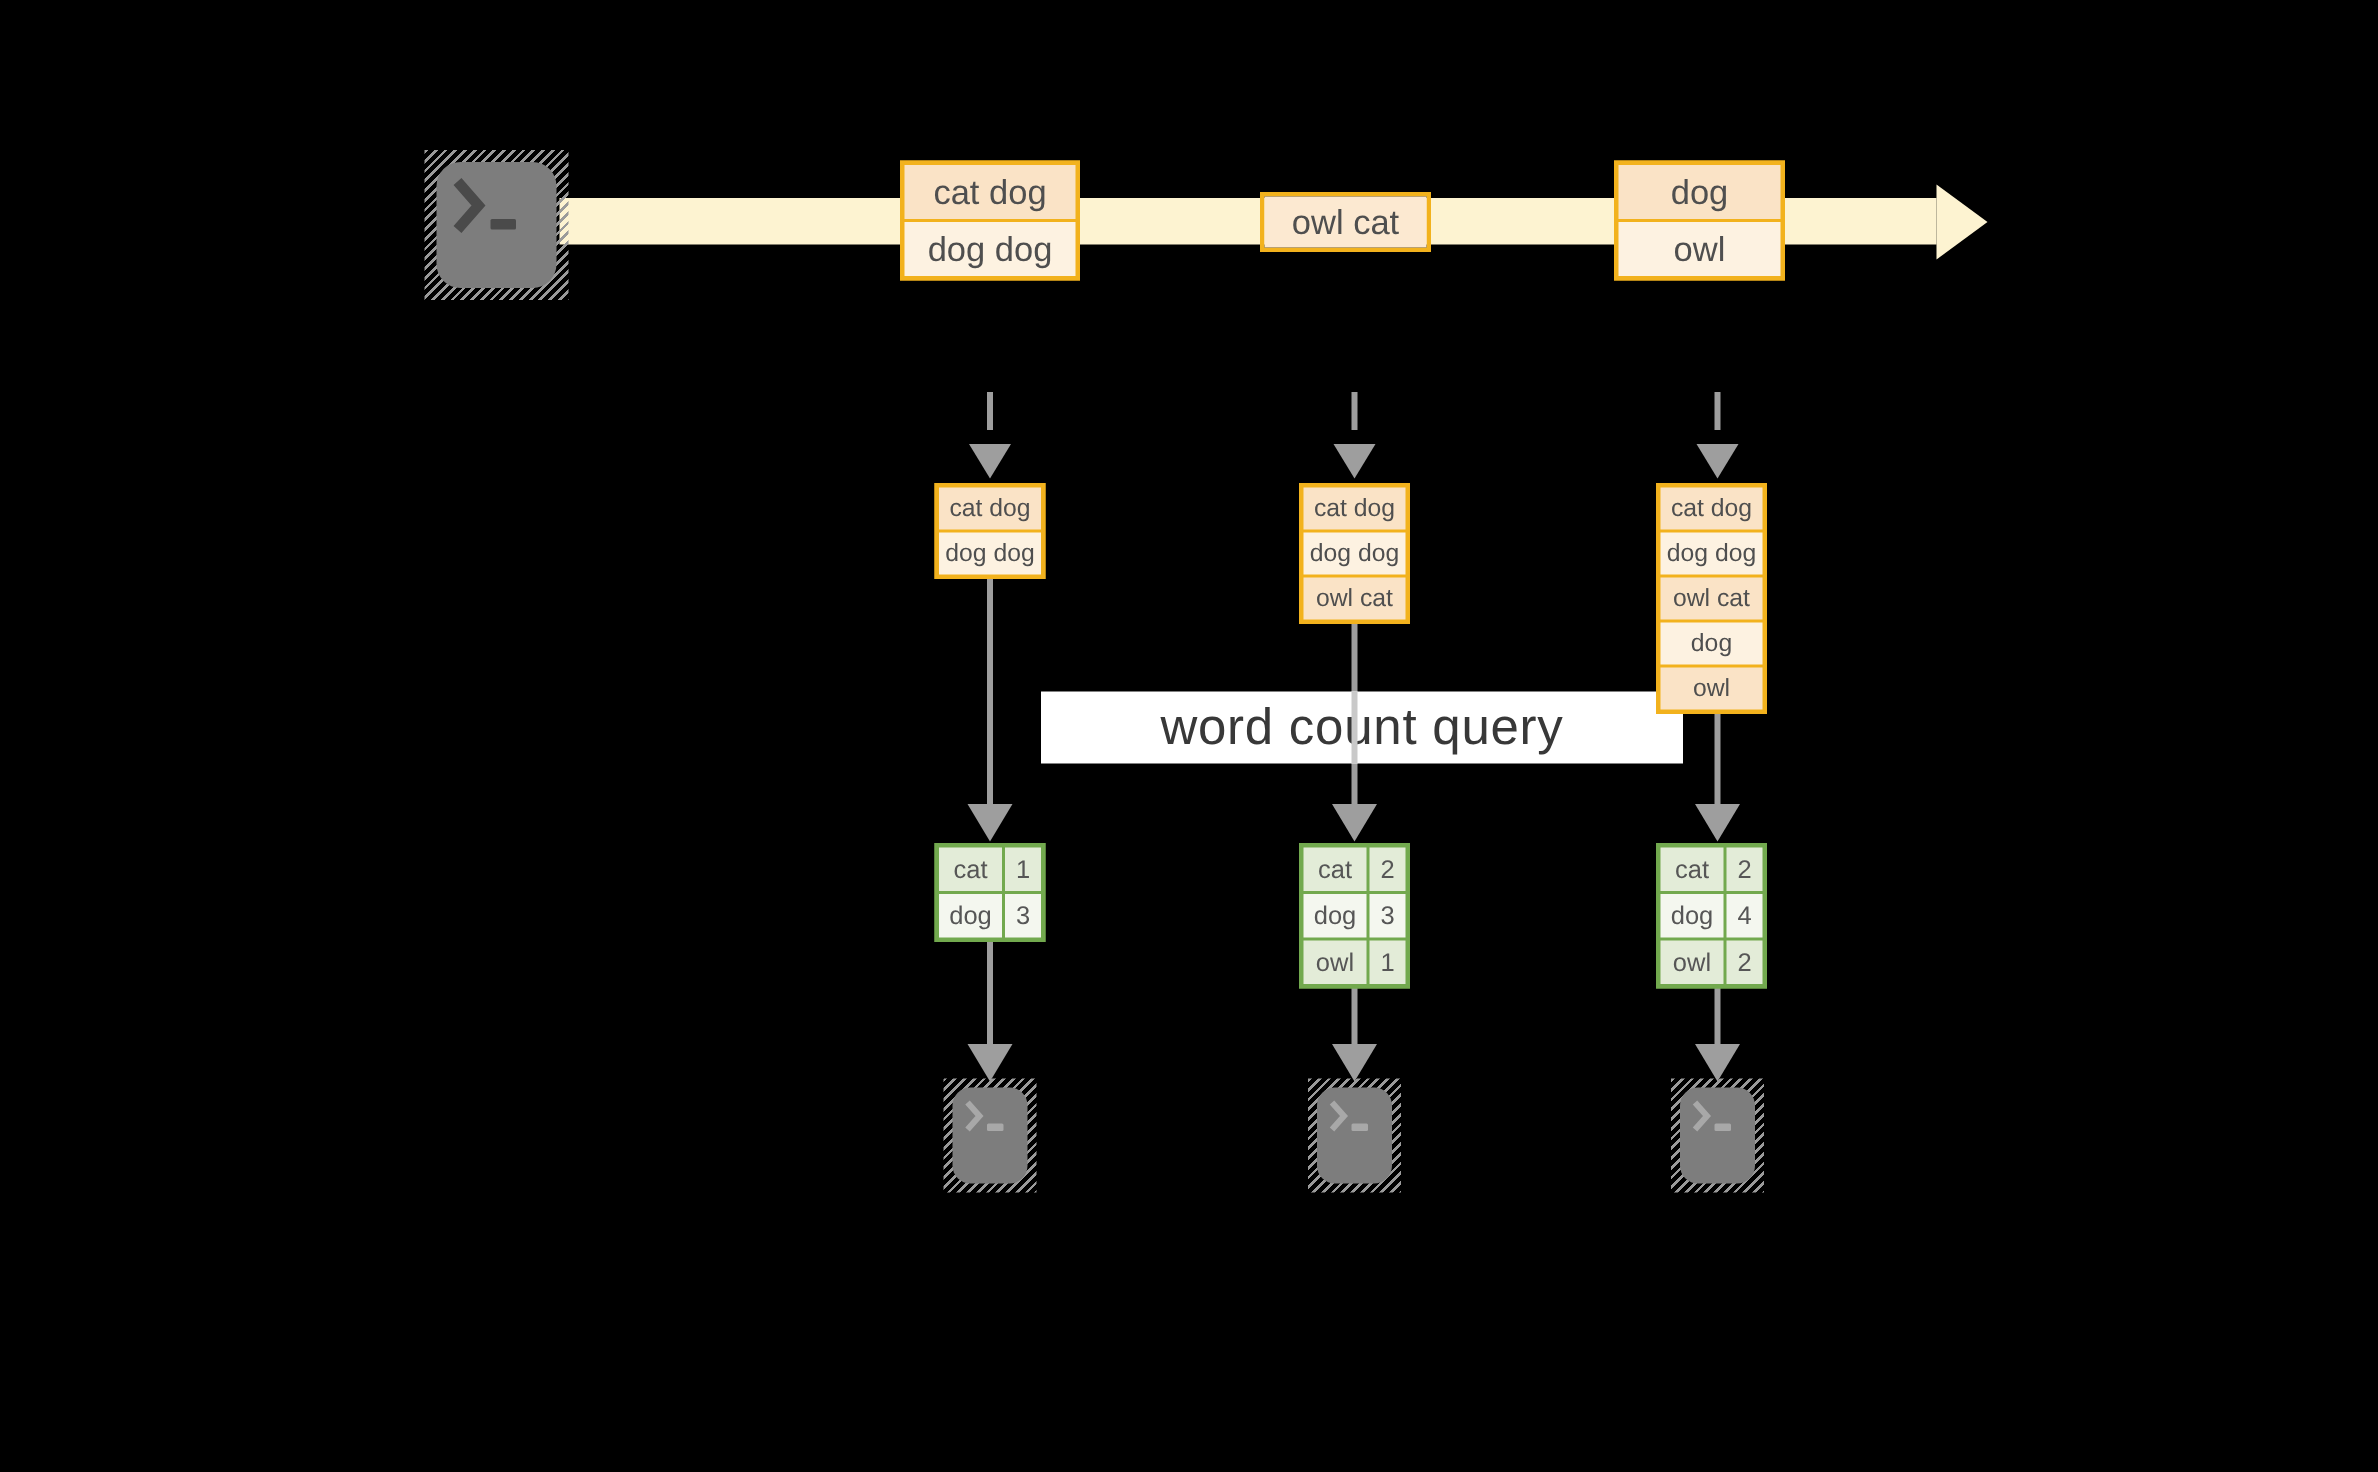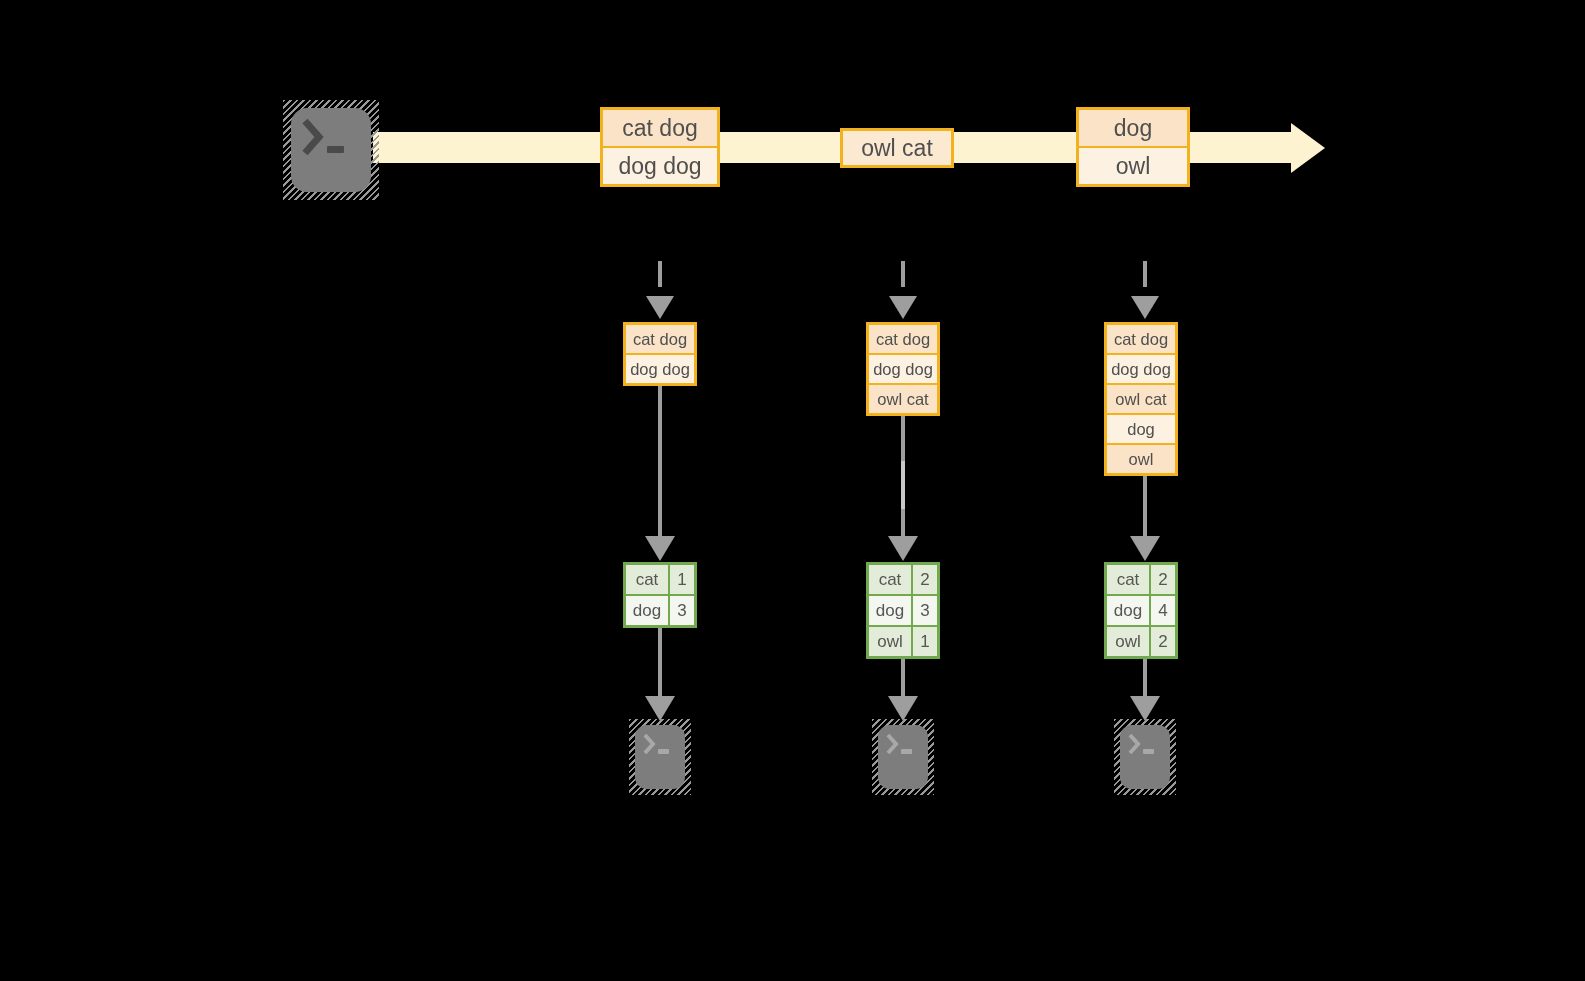--- a/index.html
+++ b/index.html
@@ -108,20 +108,21 @@
     <div class="ocell">owl</div>
   </div>
 
   <div class="vline" style="left:658px;top:384px;height:154px;"></div>
   <div class="ahead" style="left:645px;top:536px;"></div>
   <div class="vline" style="left:901px;top:414px;height:124px;"></div>
   <div class="ahead" style="left:888px;top:536px;"></div>
   <div class="vline" style="left:1143px;top:474px;height:64px;"></div>
   <div class="ahead" style="left:1130px;top:536px;"></div>
 
+  <div class="qlabel">word count query</div>
   <div class="line-overlay" style="left:901px;top:461px;height:48px;"></div>
 
   <div class="gtable" style="left:623px;top:562px;">
     <div class="gcell">cat</div>
     <div class="gcell">1</div>
     <div class="gcell">dog</div>
     <div class="gcell">3</div>
   </div>
   <div class="gtable" style="left:866px;top:562px;">
     <div class="gcell">cat</div>

